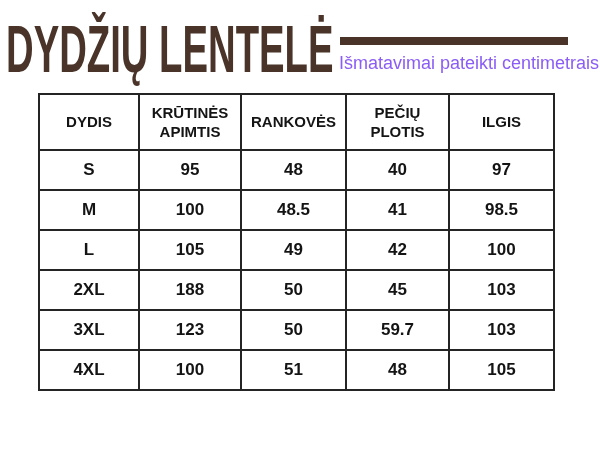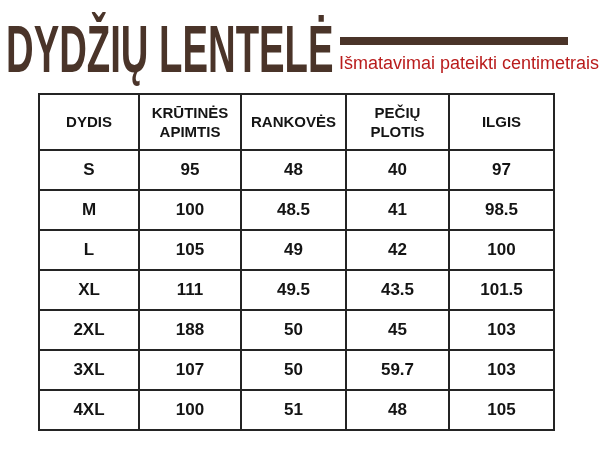--- a/index.html
+++ b/index.html
@@ -29,21 +29,21 @@
     position: absolute;
     left: 340px; top: 37px;
     width: 228px; height: 8px;
     background: #4a3429;
   }
   .subtitle {
     position: absolute;
     left: 339px; top: 54px;
     font-size: 18px;
     line-height: 1;
-    color: #b91c1c;
+    color: #8b5cf6;
     white-space: nowrap;
   }
 
   
   table.size-table {
     position: absolute;
     left: 38px; top: 93px;
     width: 515px;
     border-collapse: collapse;
     table-layout: fixed;
@@ -108,36 +108,29 @@
       <td>98.5</td>
     </tr>
     <tr>
       <td>L</td>
       <td>105</td>
       <td>49</td>
       <td>42</td>
       <td>100</td>
     </tr>
     <tr>
-      <td>XL</td>
-      <td>111</td>
-      <td>49.5</td>
-      <td>43.5</td>
-      <td>101.5</td>
-    </tr>
-    <tr>
       <td>2XL</td>
       <td>188</td>
       <td>50</td>
       <td>45</td>
       <td>103</td>
     </tr>
     <tr>
       <td>3XL</td>
-      <td>107</td>
+      <td>123</td>
       <td>50</td>
       <td>59.7</td>
       <td>103</td>
     </tr>
     <tr>
       <td>4XL</td>
       <td>100</td>
       <td>51</td>
       <td>48</td>
       <td>105</td>

